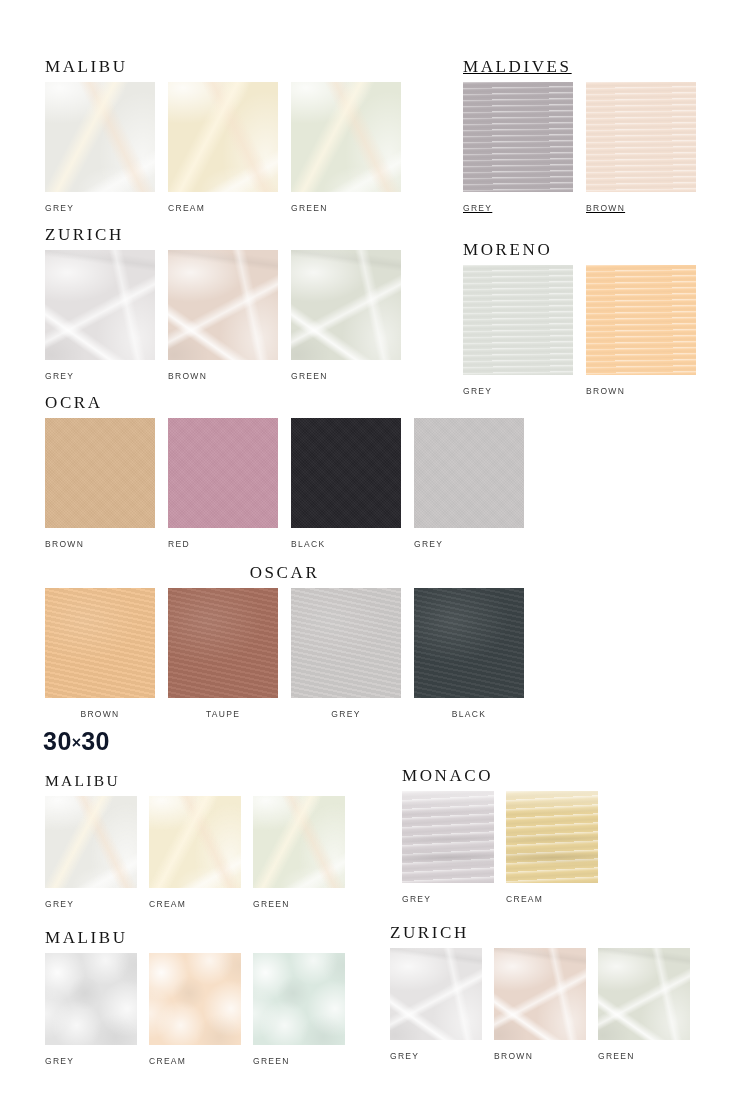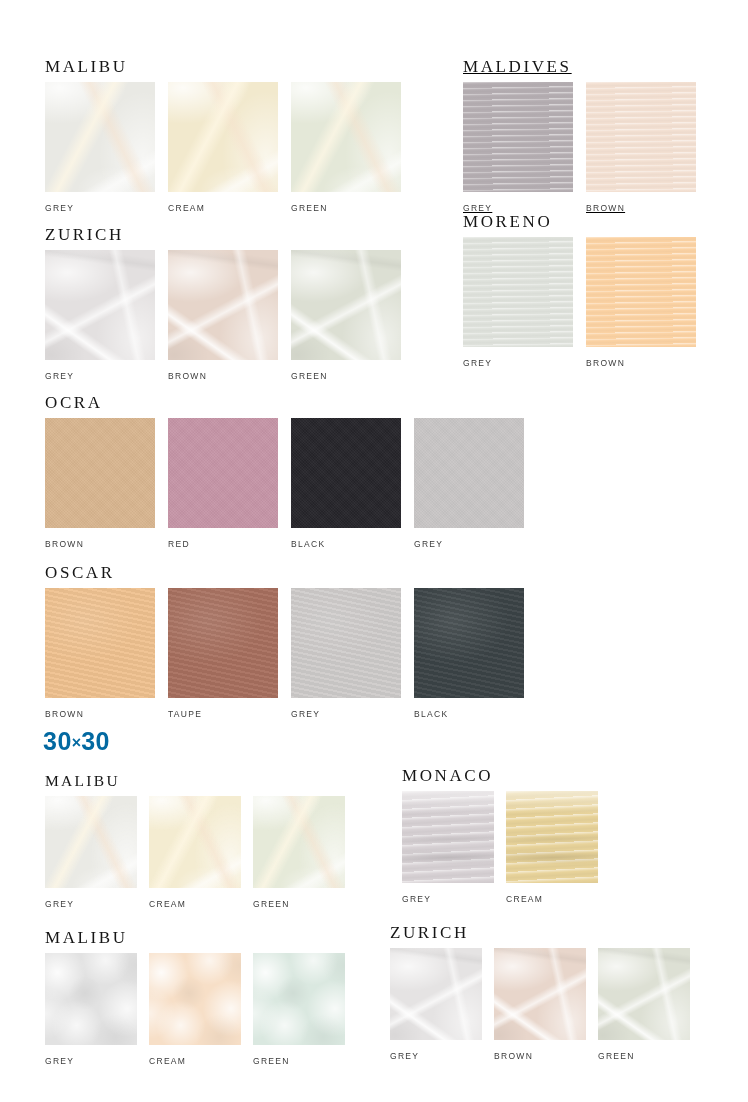--- a/index.html
+++ b/index.html
@@ -40,21 +40,21 @@
     font-size: 15.5px;
     letter-spacing: 2.3px;
   }
 
   .size-heading {
     position: absolute;
     font-family: "Liberation Sans", sans-serif;
     font-weight: bold;
     font-size: 25px;
     letter-spacing: 0.5px;
-    color: #0369a1;
+    color: #0f172a;
     line-height: 1;
     white-space: nowrap;
   }
   .size-heading .x {
     font-size: 16px;
     font-weight: bold;
     letter-spacing: 0;
     vertical-align: 2px;
   }
 
@@ -255,21 +255,21 @@
         <div class="tile tex-marble" style="width:110px;height:110px;background-color:#e6d5ca;"></div>
         <div class="tile-label">BROWN</div>
       </div>
       <div class="swatch">
         <div class="tile tex-marble" style="width:110px;height:110px;background-color:#dcdfd3;"></div>
         <div class="tile-label">GREEN</div>
       </div>
     </div>
   </div>
 
-  <div class="group" style="left:463px; top:197px;">
+  <div class="group" style="left:463px; top:225px;">
     <div class="group-title">MORENO</div>
     <div class="swatch-row" style="gap:13px;">
       <div class="swatch">
         <div class="tile tex-linen" style="width:110px;height:110px;background-color:#dfe2dc;"></div>
         <div class="tile-label">GREY</div>
       </div>
       <div class="swatch">
         <div class="tile tex-linen" style="width:110px;height:110px;background-color:#fbd2a3;"></div>
         <div class="tile-label">BROWN</div>
       </div>
@@ -291,21 +291,21 @@
         <div class="tile tex-grain" style="width:110px;height:110px;background-color:#26252a;"></div>
         <div class="tile-label">BLACK</div>
       </div>
       <div class="swatch">
         <div class="tile tex-grain" style="width:110px;height:110px;background-color:#c9c6c6;"></div>
         <div class="tile-label">GREY</div>
       </div>
     </div>
   </div>
 
-  <div class="group" style="left:45px; top:548px;">
+  <div class="group" style="left:45px; top:548px;text-align:center;">
     <div class="group-title">OSCAR</div>
     <div class="swatch-row" style="gap:13px;">
       <div class="swatch">
         <div class="tile tex-slate" style="width:110px;height:110px;background-color:#f0c290;"></div>
         <div class="tile-label">BROWN</div>
       </div>
       <div class="swatch">
         <div class="tile tex-slate" style="width:110px;height:110px;background-color:#a8705f;"></div>
         <div class="tile-label">TAUPE</div>
       </div>

